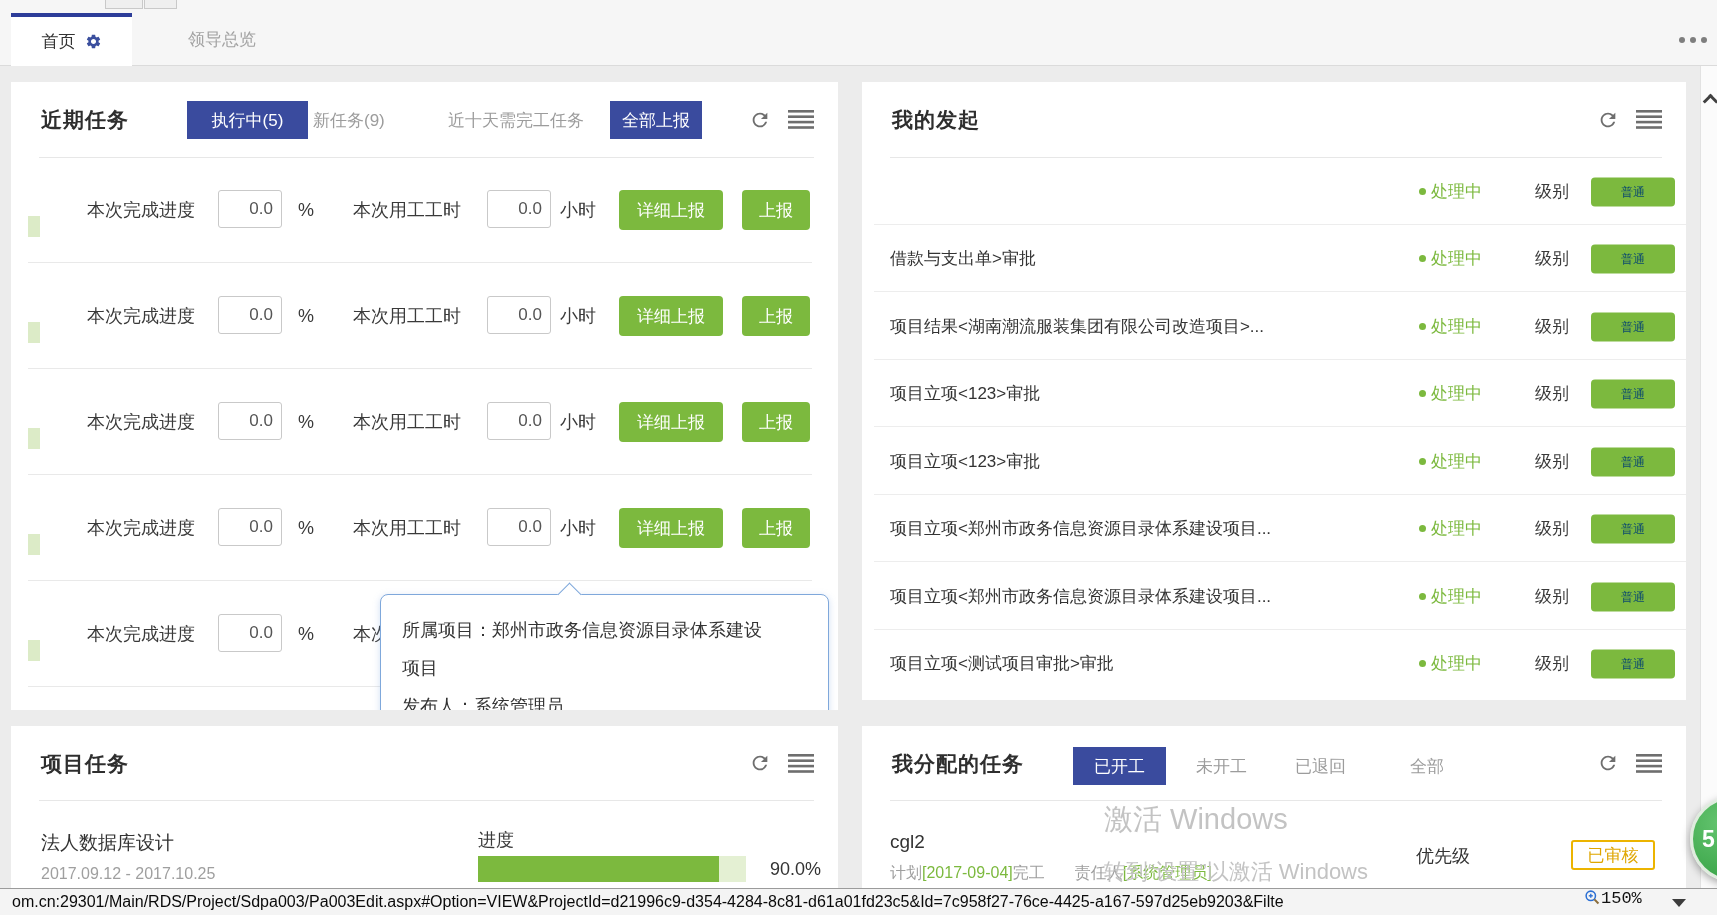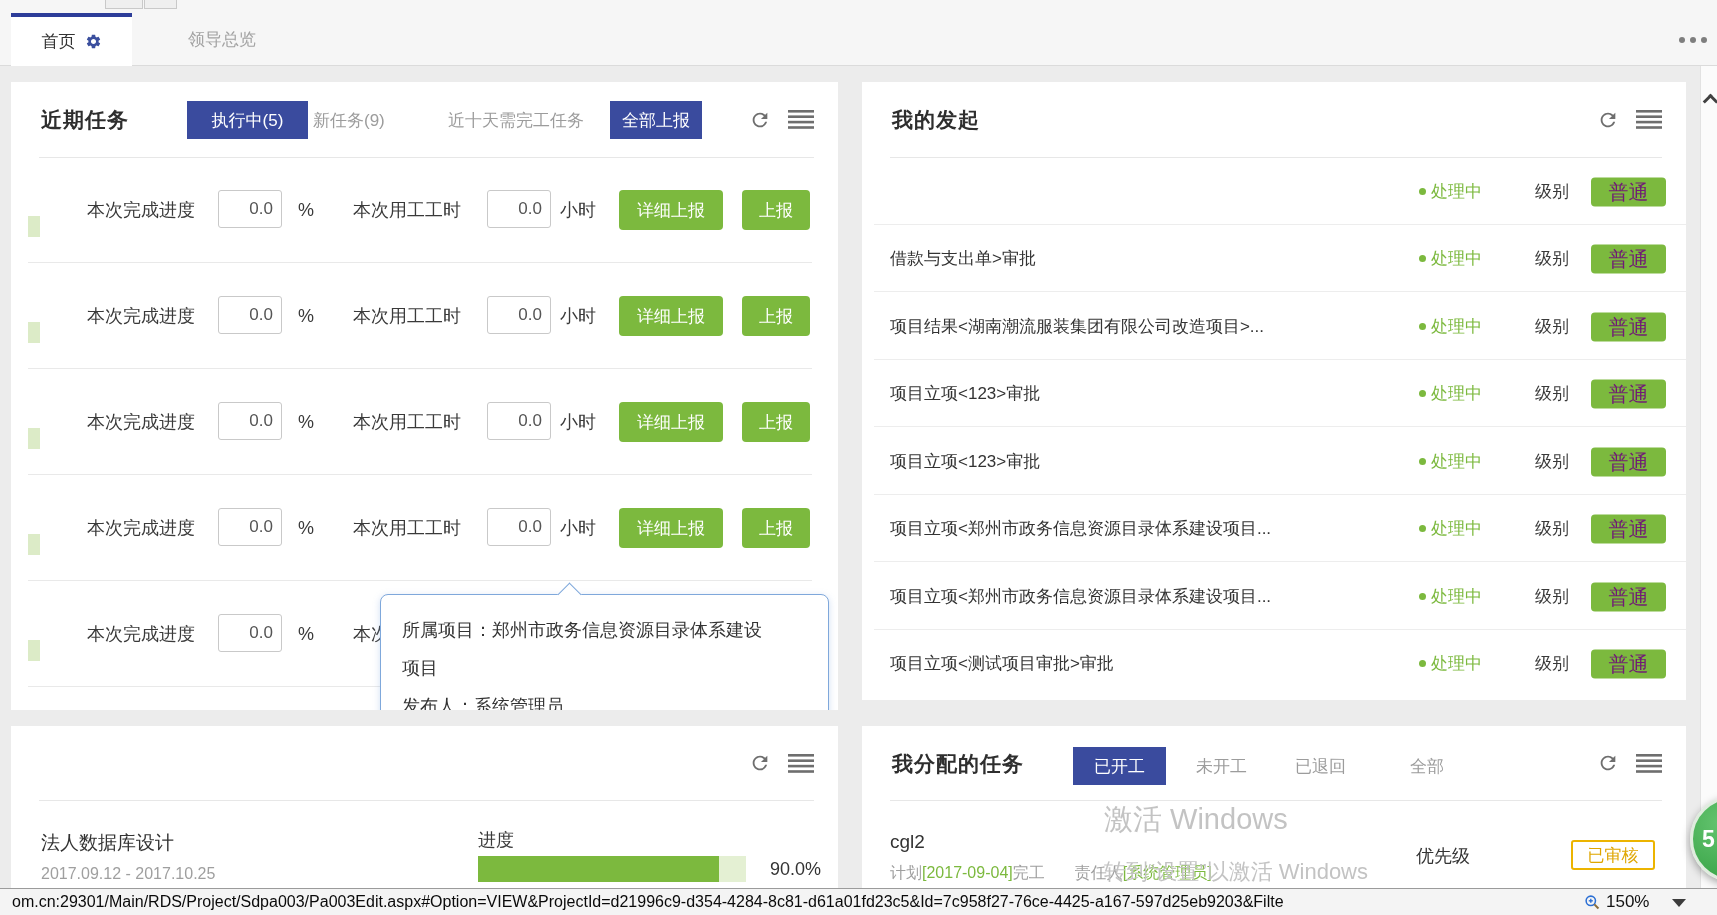--- a/index.html
+++ b/index.html
@@ -70,22 +70,22 @@
 
   
   .m-row{position:absolute;left:0;width:100%;height:67px;cursor:pointer;}
   .m-row.sep::after{content:"";position:absolute;left:12px;right:0;bottom:0;border-bottom:1px solid #EDEDED;}
   .m-name{position:absolute;left:28px;top:0;height:100%;display:flex;align-items:center;font-size:17px;color:#333;
           max-width:525px;white-space:nowrap;overflow:hidden;}
   .m-status{position:absolute;left:557px;top:0;height:100%;display:flex;align-items:center;gap:5px;
           font-size:17px;color:#7CB93E;}
   .dot{width:7px;height:7px;border-radius:50%;background:#7CB93E;display:inline-block;}
   .m-level{position:absolute;left:673px;top:0;height:100%;display:flex;align-items:center;font-size:17px;color:#3A3A3A;}
-  .m-badge{position:absolute;left:729px;top:50%;transform:translateY(-50%);width:75px;height:29px;background:#7CB93E;
-          color:#701a75;font-size:20px;border-radius:4px;display:flex;align-items:center;justify-content:center;}
+  .m-badge{position:absolute;left:729px;top:50%;transform:translateY(-50%);width:84px;height:29px;background:#7CB93E;
+          color:#0c4a6e;font-size:12px;border-radius:4px;display:flex;align-items:center;justify-content:center;}
 
   
   .pj-name{position:absolute;left:30px;top:96px;height:42px;display:flex;align-items:center;font-size:19px;color:#333;}
   .pj-date{position:absolute;left:30px;top:132px;height:32px;display:flex;align-items:center;font-size:16px;color:#9F9F9F;}
   .pj-plabel{position:absolute;left:467px;top:94px;height:40px;display:flex;align-items:center;font-size:18px;color:#3A3A3A;}
   .pj-bar{position:absolute;left:467px;top:130px;width:268px;height:26px;background:#E4F0D3;}
   .pj-fill{height:100%;background:#7CB93E;}
   .pj-pct{position:absolute;left:749px;top:124px;height:38px;display:flex;align-items:center;font-size:18px;color:#333;margin-left:10px;}
 
   
@@ -108,21 +108,21 @@
   
   .float-btn{position:absolute;left:1690px;top:796px;width:86px;height:86px;border-radius:50%;
          background:radial-gradient(circle at 35% 30%,#64C46F,#2E9C3E);border:3px solid #DFECDE;
          z-index:8;box-sizing:border-box;box-shadow:0 3px 8px rgba(0,0,0,.35);cursor:pointer;}
   .float-btn span{position:absolute;left:9px;top:27px;color:#fff;font-size:23px;font-weight:bold;}
 
   
   .statusbar{position:absolute;left:0;top:888px;width:100%;height:27px;background:#F4F4F4;
          border-top:1px solid #9B9B9B;z-index:9;box-sizing:border-box;display:flex;align-items:center;}
   .sb-url{margin-left:12px;font-size:16px;color:#0A0A0A;white-space:nowrap;max-width:1565px;overflow:hidden;}
-  .sb-zoom{position:absolute;left:1584px;top:0;height:26px;display:flex;align-items:center;gap:5px;cursor:pointer;}
+  .sb-zoom{position:absolute;left:1584px;top:0;height:26px;display:flex;align-items:flex-start;cursor:pointer;font-family:Liberation Mono, monospace;}
   .sb-pct{font-size:17px;color:#111;}
   .sb-caret{position:absolute;left:1672px;top:10px;width:0;height:0;border-left:7px solid transparent;
          border-right:7px solid transparent;border-top:8px solid #3C3C3C;cursor:pointer;}
 </style>
 </head>
 <body>
 
 <div class="screen">
 
   <div class="tabbar">
@@ -326,20 +326,21 @@
       <span class="m-status">
           <i class="dot"></i>
           <span>处理中</span>
         </span>
       <span class="m-level">级别</span>
       <span class="m-badge">普通</span>
     </div>
   </div>
 
   <div class="panel" id="p-proj">
+    <div class="p-title">项目任务</div>
     <div class="hdr-icons">
       <span class="icon-btn">
         <svg width="22" height="22" viewBox="0 0 24 24">
             <path d="M17.65 6.35A7.95 7.95 0 0 0 12 4c-4.42 0-7.99 3.58-7.99 8s3.57 8 7.99 8c3.73 0 6.84-2.55 7.73-6h-2.08a5.99 5.99 0 0 1-5.65 4c-3.31 0-6-2.69-6-6s2.69-6 6-6c1.66 0 3.14.69 4.22 1.78L13 11h7V4l-2.35 2.35z" fill="#6E6E6E"></path>
           </svg>
       </span>
       <span class="icon-btn">
         <svg width="26" height="19" viewBox="0 0 26 19">
             <g fill="#6E6E6E">
               <rect y="0" width="26" height="2.6"></rect>

